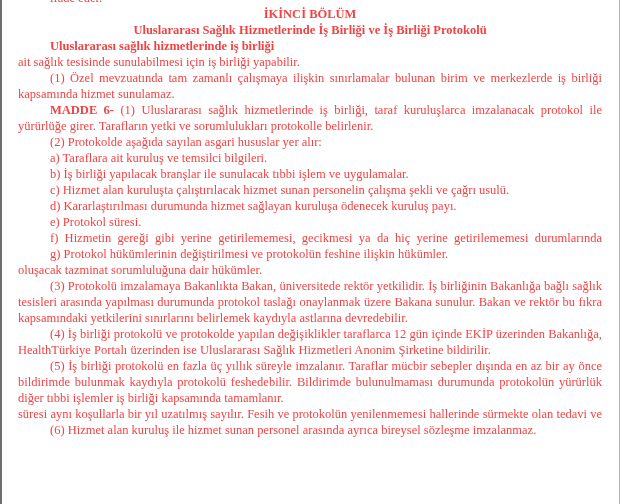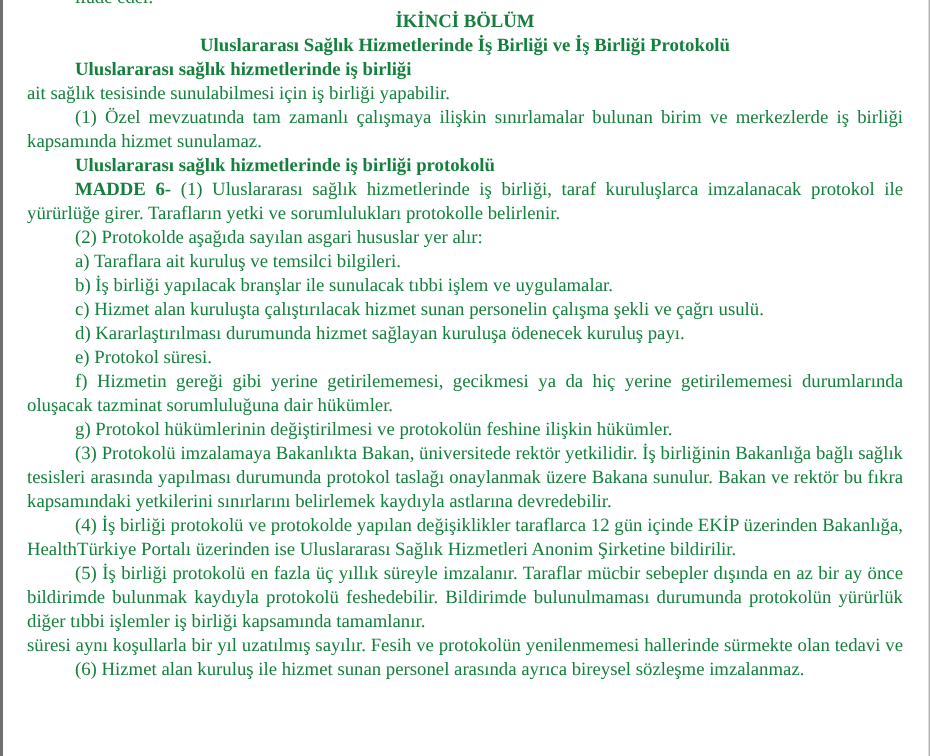--- a/index.html
+++ b/index.html
@@ -8,21 +8,21 @@
   .page {
     position: relative;
     width: 620px;
     height: 504px;
     background: #ffffff;
     border-left: 2px solid #6f6f6f;
     border-right: 1px solid #b3b3b3;
     overflow: hidden;
     font-family: "Liberation Serif", "DejaVu Serif", serif;
     font-size: 12.5px;
-    color: #15803d;
+    color: #ef4444;
   }
   .content {
     padding: 0 17px 0 16px;
     width: 100%;
   }
   .line {
     line-height: 16px;
     min-height: 16px;
     text-align: left;
   }
@@ -39,32 +39,31 @@
 <div class="page">
   <div class="content">
 
   <div class="line indent partial">ifade eder.</div>
       <div class="line center bold">İKİNCİ BÖLÜM</div>
       <div class="line center bold">Uluslararası Sağlık Hizmetlerinde İş Birliği ve İş Birliği Protokolü</div>
       <div class="line indent bold">Uluslararası sağlık hizmetlerinde iş birliği</div>
       <div class="line">ait sağlık tesisinde sunulabilmesi için iş birliği yapabilir.</div>
       <div class="line indent justify">(1) Özel mevzuatında tam zamanlı çalışmaya ilişkin sınırlamalar bulunan birim ve merkezlerde iş birliği</div>
       <div class="line">kapsamında hizmet sunulamaz.</div>
-      <div class="line indent bold">Uluslararası sağlık hizmetlerinde iş birliği protokolü</div>
       <div class="line indent justify"><span class="bold-prefix">MADDE 6-</span> (1) Uluslararası sağlık hizmetlerinde iş birliği, taraf kuruluşlarca imzalanacak protokol ile</div>
       <div class="line">yürürlüğe girer. Tarafların yetki ve sorumlulukları protokolle belirlenir.</div>
       <div class="line indent">(2) Protokolde aşağıda sayılan asgari hususlar yer alır:</div>
       <div class="line indent">a) Taraflara ait kuruluş ve temsilci bilgileri.</div>
       <div class="line indent">b) İş birliği yapılacak branşlar ile sunulacak tıbbi işlem ve uygulamalar.</div>
       <div class="line indent">c) Hizmet alan kuruluşta çalıştırılacak hizmet sunan personelin çalışma şekli ve çağrı usulü.</div>
       <div class="line indent">d) Kararlaştırılması durumunda hizmet sağlayan kuruluşa ödenecek kuruluş payı.</div>
       <div class="line indent">e) Protokol süresi.</div>
       <div class="line indent justify">f) Hizmetin gereği gibi yerine getirilememesi, gecikmesi ya da hiç yerine getirilememesi durumlarında</div>
+      <div class="line indent">g) Protokol hükümlerinin değiştirilmesi ve protokolün feshine ilişkin hükümler.</div>
       <div class="line">oluşacak tazminat sorumluluğuna dair hükümler.</div>
-      <div class="line indent">g) Protokol hükümlerinin değiştirilmesi ve protokolün feshine ilişkin hükümler.</div>
       <div class="line indent justify">(3) Protokolü imzalamaya Bakanlıkta Bakan, üniversitede rektör yetkilidir. İş birliğinin Bakanlığa bağlı sağlık</div>
       <div class="line justify">tesisleri arasında yapılması durumunda protokol taslağı onaylanmak üzere Bakana sunulur. Bakan ve rektör bu fıkra</div>
       <div class="line">kapsamındaki yetkilerini sınırlarını belirlemek kaydıyla astlarına devredebilir.</div>
       <div class="line indent justify">(4) İş birliği protokolü ve protokolde yapılan değişiklikler taraflarca 12 gün içinde EKİP üzerinden Bakanlığa,</div>
       <div class="line">HealthTürkiye Portalı üzerinden ise Uluslararası Sağlık Hizmetleri Anonim Şirketine bildirilir.</div>
       <div class="line indent justify">(5) İş birliği protokolü en fazla üç yıllık süreyle imzalanır. Taraflar mücbir sebepler dışında en az bir ay önce</div>
       <div class="line justify">bildirimde bulunmak kaydıyla protokolü feshedebilir. Bildirimde bulunulmaması durumunda protokolün yürürlük</div>
       <div class="line">diğer tıbbi işlemler iş birliği kapsamında tamamlanır.</div>
       <div class="line justify">süresi aynı koşullarla bir yıl uzatılmış sayılır. Fesih ve protokolün yenilenmemesi hallerinde sürmekte olan tedavi ve</div>
       <div class="line indent">(6) Hizmet alan kuruluş ile hizmet sunan personel arasında ayrıca bireysel sözleşme imzalanmaz.</div>

